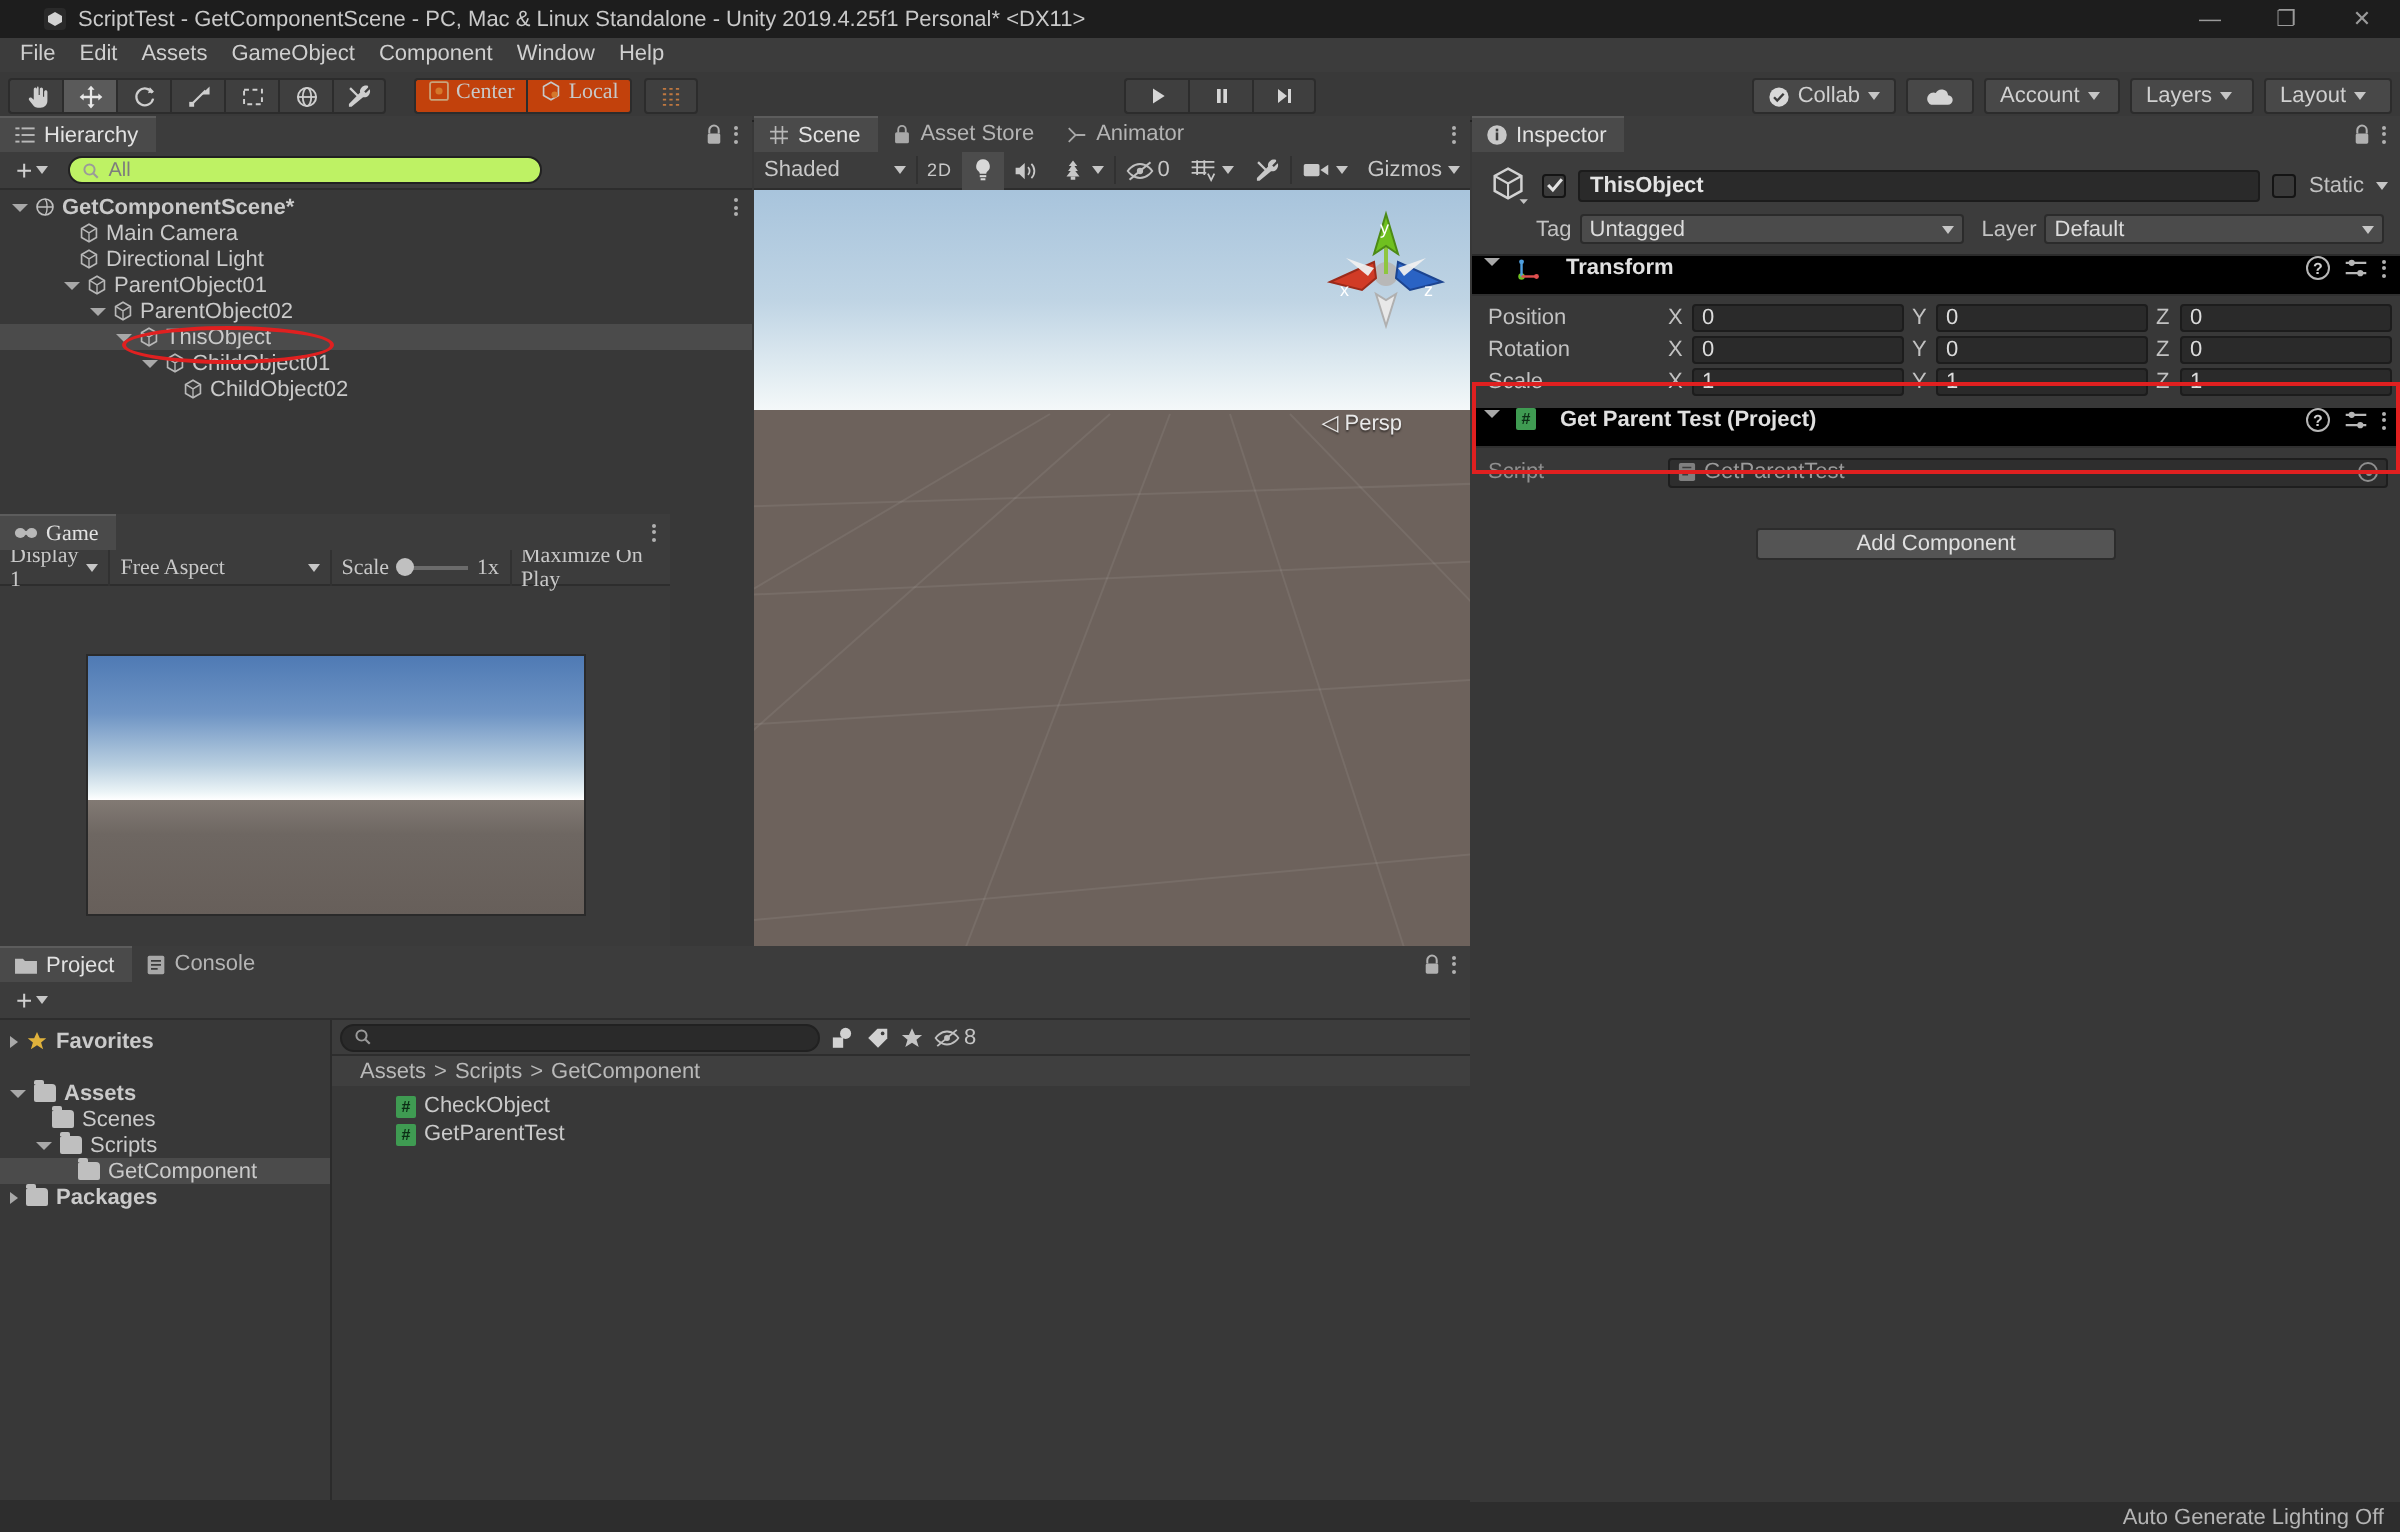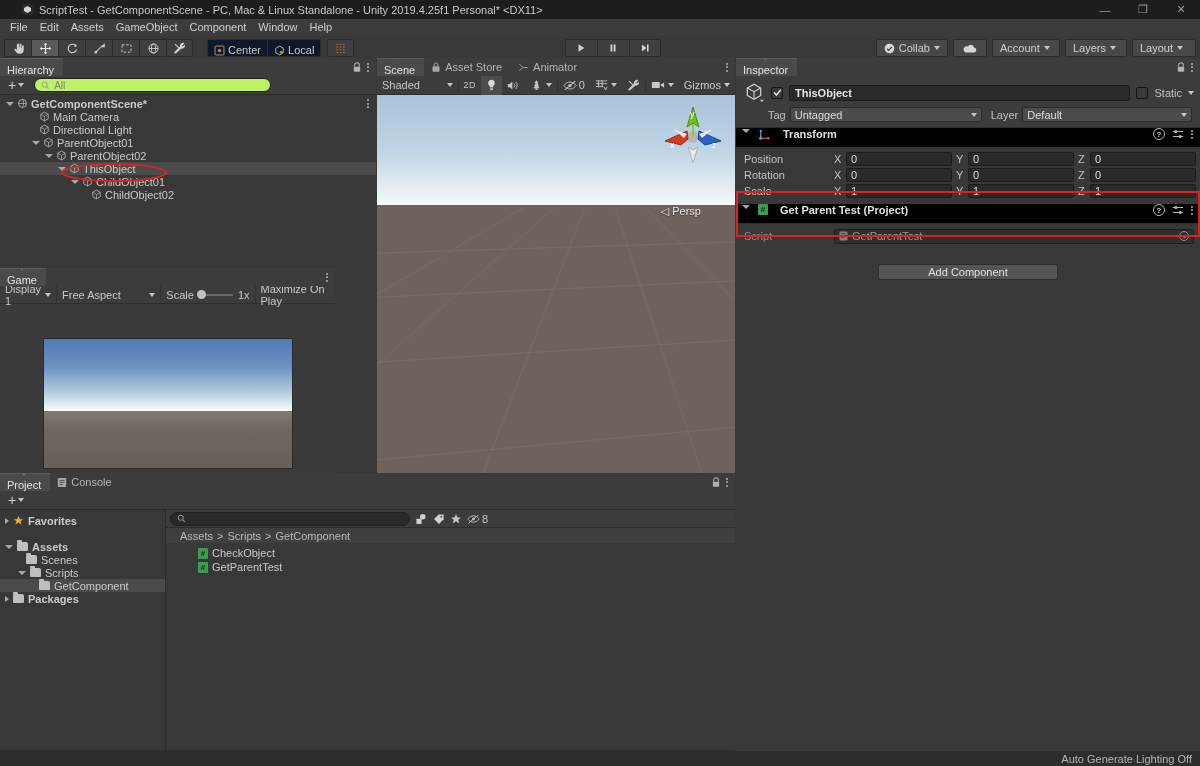--- a/index.html
+++ b/index.html
@@ -45,22 +45,22 @@
   .tb-group { display:flex; align-items:center; }
   .tb-btn {
     width:27px; height:18px; display:flex; align-items:center; justify-content:center;
     background:#3f3f3f; border:1px solid #2c2c2c; border-right:none; color:#c8c8c8;
   }
   .tb-btn:first-child { border-radius:2px 0 0 2px; }
   .tb-btn:last-child { border-right:1px solid #2c2c2c; border-radius:0 2px 2px 0; }
   .tb-btn.active { background:#5a5a5a; }
   .tb-btn svg { display:block; }
   .pivot-btn {
-    height:18px; background:#0f172a; border:1px solid #2c2c2c; display:flex; align-items:flex-end;
-    padding:0 6px; gap:3px; color:#c8c8c8; font-size:11px;
+    height:18px; background:#c2410c; border:1px solid #2c2c2c; display:flex; align-items:flex-start;
+    padding:0 6px; gap:3px; color:#c8c8c8; font-size:11px;font-family:Liberation Serif, serif;
   }
   .pivot-btn:first-of-type { border-radius:2px 0 0 2px; border-right:none;}
   .play-group { display:flex; margin-left:auto; margin-right:auto; }
   .play-btn {
     width:32px; height:18px; background:#3f3f3f; border:1px solid #2c2c2c; border-right:none;
     display:flex; align-items:center; justify-content:center; color:#cfcfcf;
   }
   .play-btn:first-child { border-radius:2px 0 0 2px; }
   .play-btn:last-child { border-right:1px solid #2c2c2c; border-radius:0 2px 2px 0; }
   .right-btn {
@@ -71,21 +71,21 @@
   .caret { width:0;height:0;border-left:3px solid transparent;border-right:3px solid transparent;
            border-top:4px solid #c6c6c6; }
 
   
   .panel { position:absolute; background:#383838; }
   .tabbar { height:18px; background:#3c3c3c; display:flex; align-items:flex-end; position:relative; }
   .tab {
     height:18px; display:flex; align-items:center; gap:4px; padding:0 9px 0 7px;
     font-size:11px; color:#b4b4b4; background:#3c3c3c;
   }
-  .tab.sel { background:#4a4a4a; color:#e2e2e2; border-top:1px solid #5c5c5c;flex-direction:column; }
+  .tab.sel { background:#4a4a4a; color:#e2e2e2; border-top:1px solid #5c5c5c; }
   .tab-icons { margin-left:auto; display:flex; align-items:center; gap:5px; padding-right:6px; height:18px;}
   .kebab { width:3px; height:11px; display:flex; flex-direction:column; justify-content:center; gap:1.5px; }
   .kebab i { width:2px; height:2px; background:#b0b0b0; border-radius:50%; display:block; }
   .panel-body { background:#383838; }
 
   
   #hierarchy { left:0; top:58px; width:376px; height:194px; }
   .h-toolbar { height:19px; background:#3c3c3c; display:flex; align-items:center; padding:0 4px;
                border-bottom:1px solid #2d2d2d;}
   .plus-btn { display:flex; align-items:center; gap:2px; color:#cfcfcf; font-size:14px; padding:0 4px;}
@@ -100,21 +100,21 @@
   .tri { width:0;height:0;border-left:4px solid #a8a8a8;border-top:3px solid transparent;
          border-bottom:3px solid transparent; margin-right:3px; flex:none;}
   .tri.open { border-left:4px solid transparent;border-right:4px solid transparent;
               border-top:4px solid #a8a8a8; border-bottom:none; margin-top:1px;}
   .tri.none { border:none; width:4px; }
   .go-icon { width:11px;height:11px;margin-right:3px;flex:none; }
   #red-ellipse { position:absolute; left:61px; top:163px; width:106px; height:19px;
                  border:2.5px solid #e02020; border-radius:50%; pointer-events:none; z-index:30; }
 
   
-  #gamepanel { left:0; top:268px; width:335px; height:218px; }
+  #gamepanel { left:0; top:257px; width:335px; height:218px;font-family:Liberation Serif, serif; }
   .g-toolbar { height:18px; background:#3c3c3c; display:flex; align-items:center;
                border-bottom:1px solid #2d2d2d; font-size:11px; color:#c8c8c8; }
   .g-item { display:flex; align-items:center; gap:4px; padding:0 5px; height:18px;
             border-right:1px solid #313131; }
   #game-view { background:#3a3a3a; height:199px; display:flex; align-items:center; justify-content:center; }
   #game-canvas { width:250px; height:131px; border:1px solid #2a2a2a; position:relative; overflow:hidden; }
   #sky { position:absolute; left:0; right:0; top:0; height:72px;
          background:linear-gradient(180deg,#4f7ab4 0%,#6e94c4 40%,#b9cfe0 76%,#eaf3f6 94%,#ffffff 100%); }
   #ground { position:absolute; left:0; right:0; top:72px; bottom:0;
             background:linear-gradient(180deg,#827a74 0%,#6e6762 30%,#675f5a 100%); }

